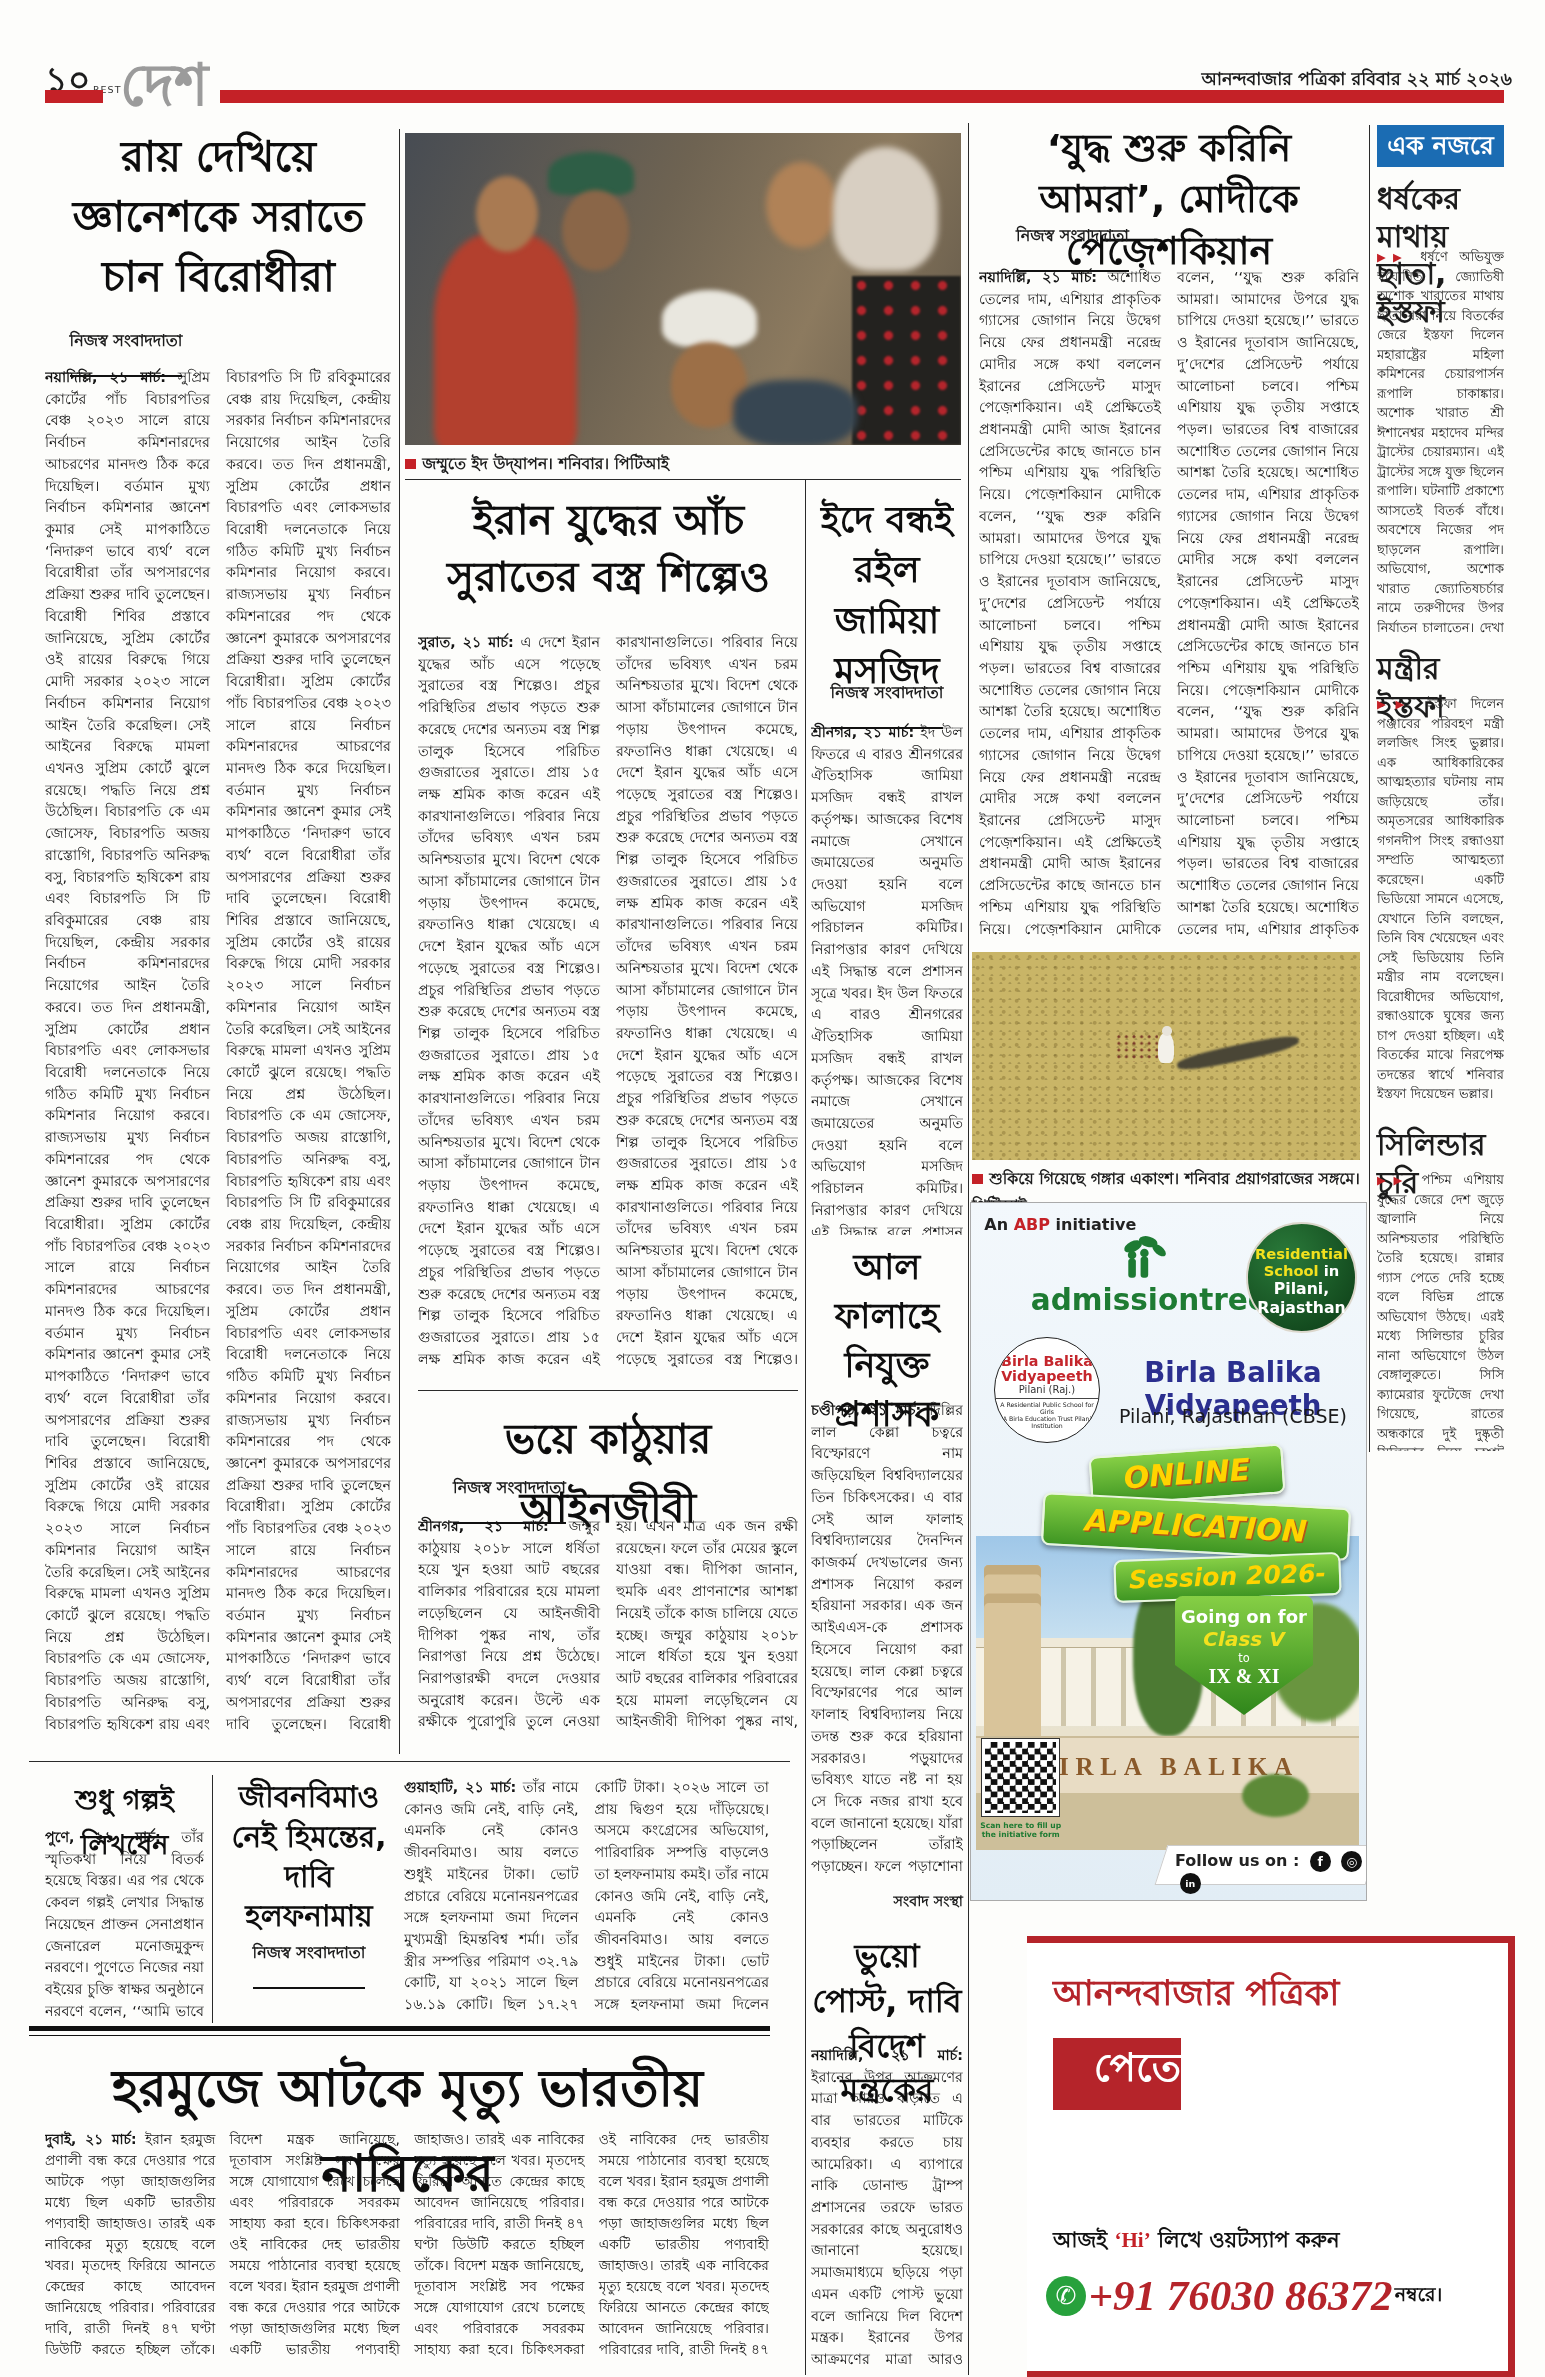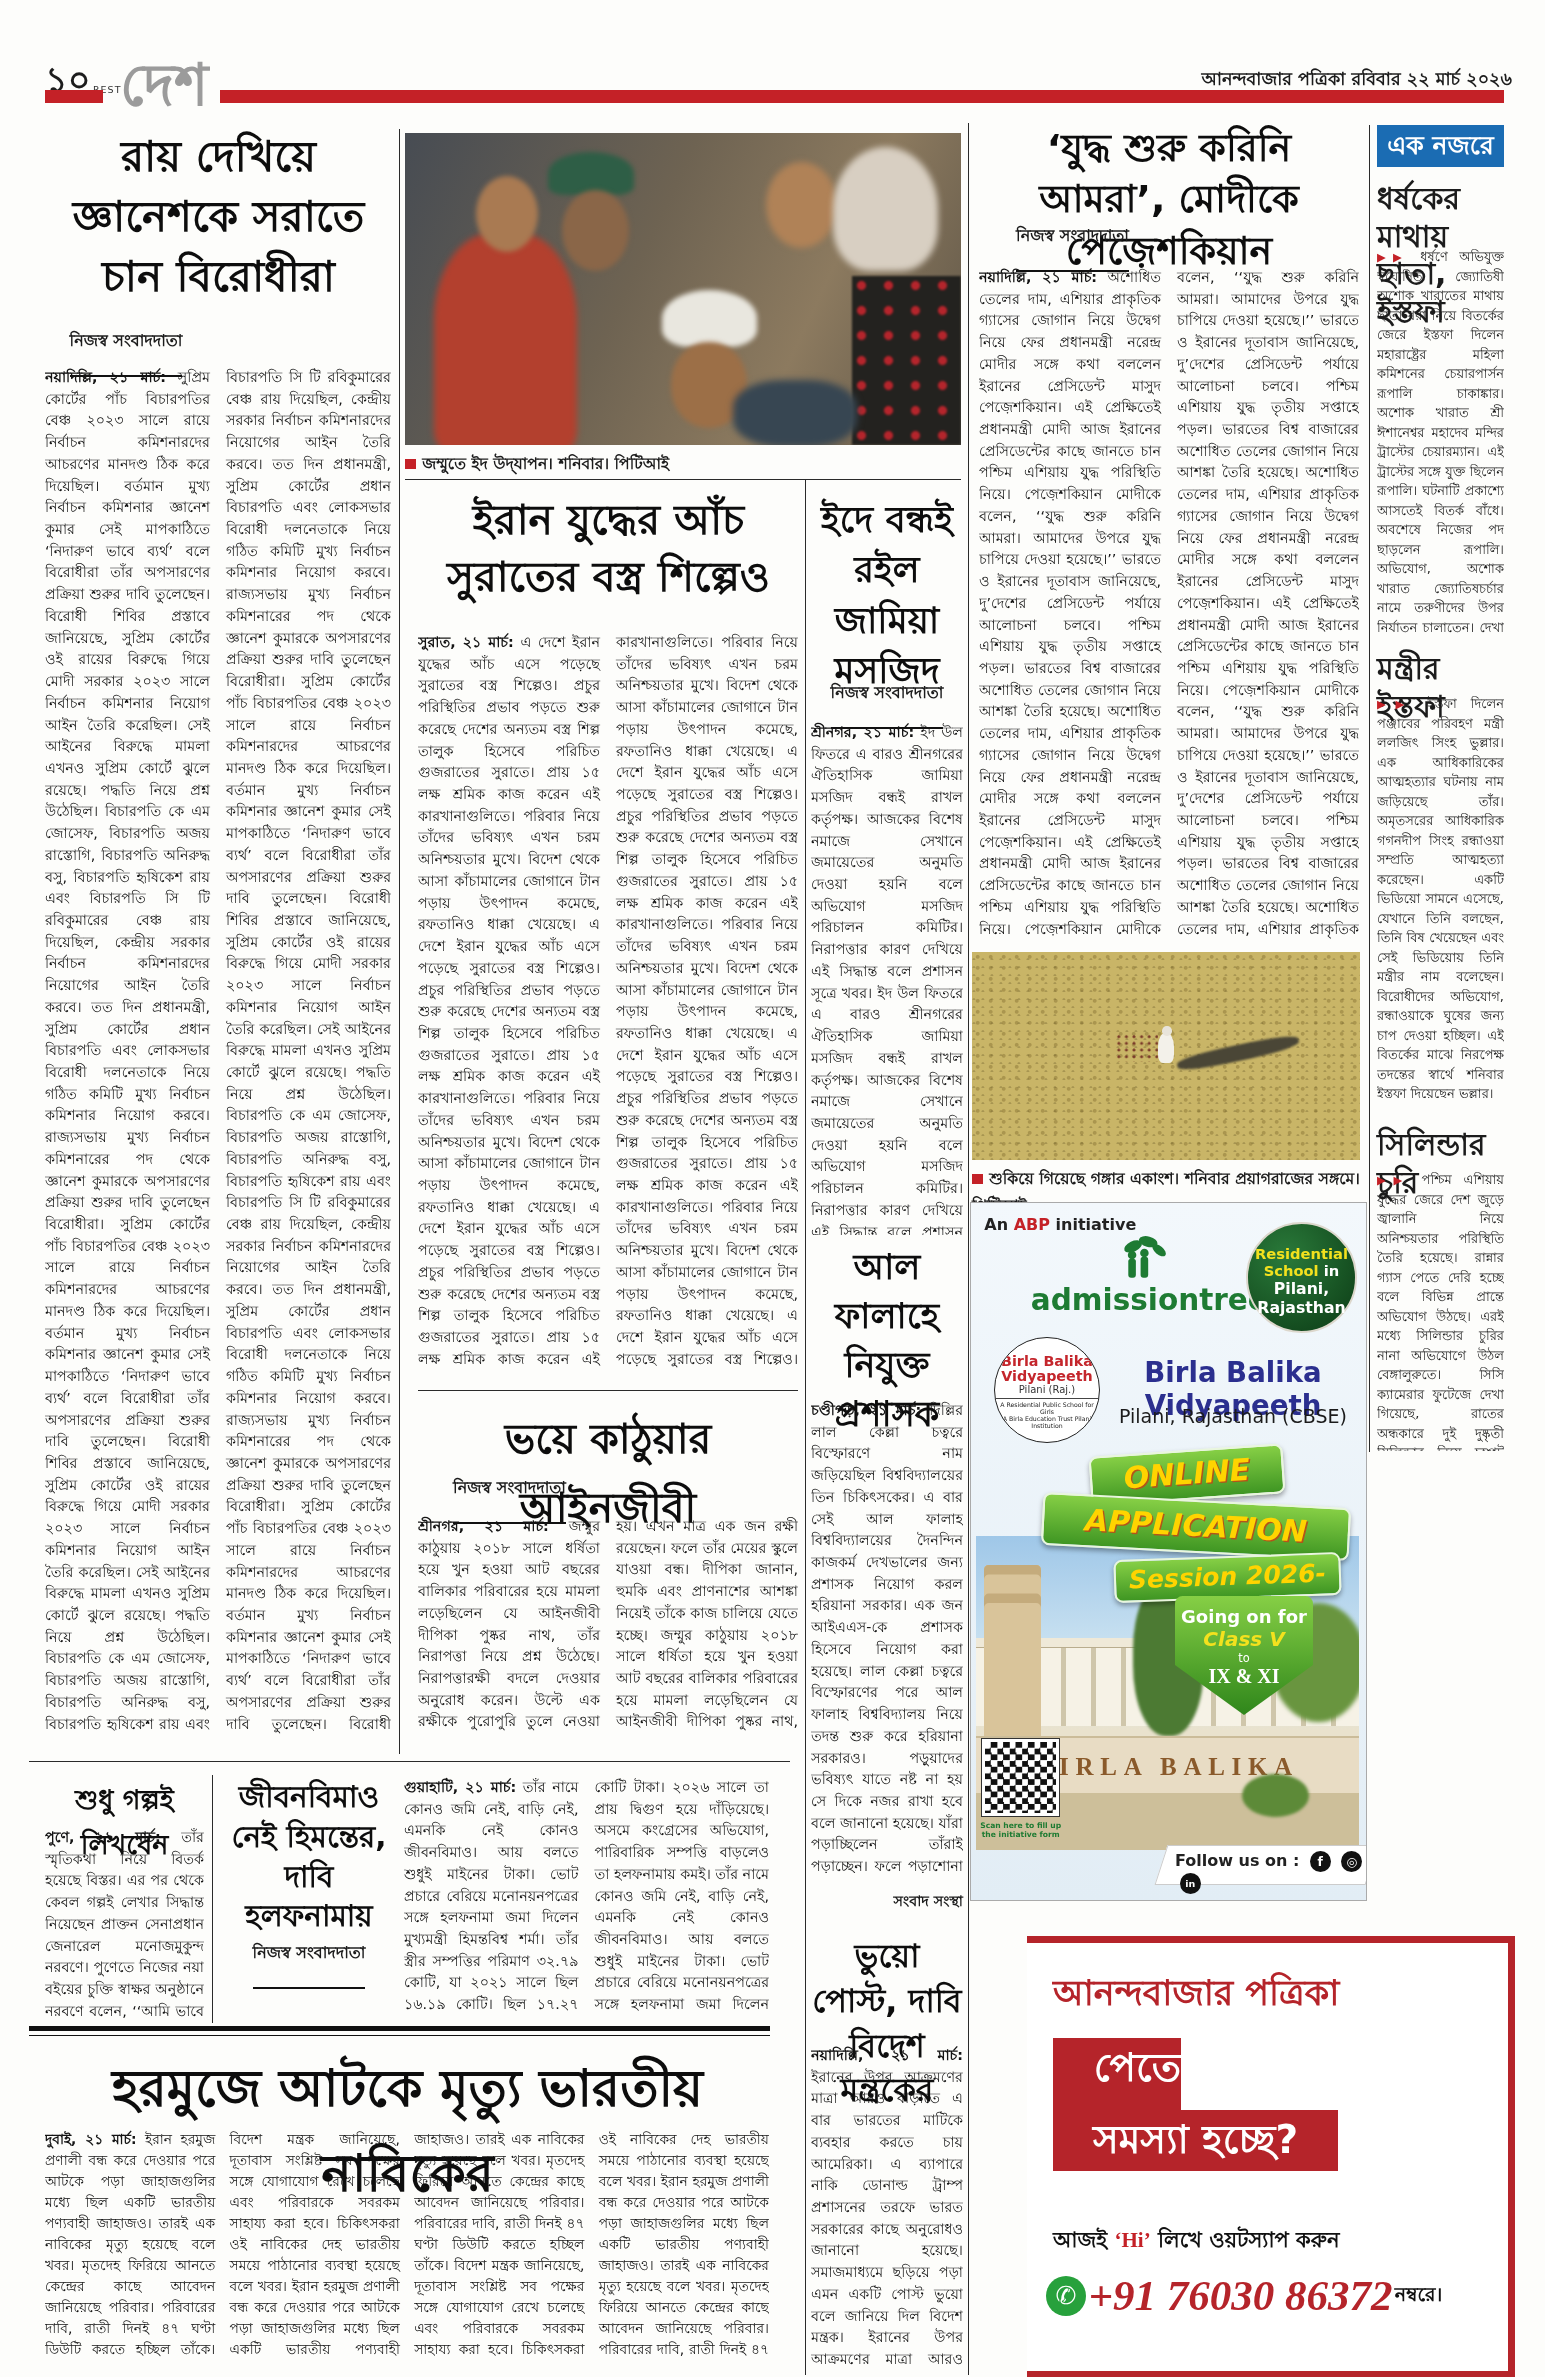--- a/index.html
+++ b/index.html
@@ -217,21 +217,20 @@
 </div>
 <div class="abs sb-title" style="left:1377px;top:1126px;width:127px;">সিলিন্ডার চুরি</div>
 <div class="abs sb-body" style="left:1377px;top:1170px;width:127px;height:281px;">
   <span style="color:#c42127;font-size:11.4px;">▶▶ </span>
   <span>পশ্চিম এশিয়ায় যুদ্ধের জেরে দেশ জুড়ে জ্বালানি নিয়ে অনিশ্চয়তার পরিস্থিতি তৈরি হয়েছে। রান্নার গ্যাস পেতে দেরি হচ্ছে বলে বিভিন্ন প্রান্তে অভিযোগ উঠছে। এরই মধ্যে সিলিন্ডার চুরির নানা অভিযোগে উঠল বেঙ্গালুরুতে। সিসি ক্যামেরার ফুটেজে দেখা গিয়েছে, রাতের অন্ধকারে দুই দুষ্কৃতী সিলিন্ডার নিয়ে চম্পট দেয়। হেলমেট থাকায় তাদের চেনা যায়নি। পুলিশ ঘটনার তদন্ত শুরু করেছে। এখনও কেউ ধরা পড়েনি।</span>
 </div>
 
 <div class="abs" style="left:1027px;top:1936px;width:481px;height:428px;background:#fff;border-top:7.6px solid #b5242a;border-right:7.6px solid #b5242a;border-bottom:7.6px solid #b5242a;">
   <div class="abs" style="left:26px;top:23px;font-size:35px;font-weight:bold;color:#b5242a;">আনন্দবাজার পত্রিকা</div>
   <div class="abs" style="left:26px;top:95px;width:128px;height:72px;background:#b5242a;color:#fff;font-size:39px;font-weight:bold;text-align:right;line-height:59px;">পেতে</div>
-  <div class="abs" style="left:26px;top:167px;width:285px;height:61px;background:#b5242a;color:#fff;font-size:39px;font-weight:bold;text-align:center;line-height:59px;">সমস্যা হচ্ছে?</div>
   <div class="abs" style="left:26px;top:281px;font-size:21px;font-weight:bold;color:#111;">
     <span>আজই </span><span class="red" style="font-family:'Liberation Serif',serif;">‘Hi’</span><span> লিখে ওয়টস্যাপ করুন</span>
   </div>
   <div class="abs" style="left:19px;top:328px;">
     <span style="display:inline-block;width:40px;height:40px;border-radius:50%;background:#27a13c;color:#fff;font-size:25px;text-align:center;line-height:40px;vertical-align:middle;">✆</span>
     <span style="font-size:43px;font-weight:bold;color:#b5242a;font-family:'Liberation Serif',serif;vertical-align:middle;font-style:italic;">+91 76030 86372</span>
     <span style="font-size:19px;font-weight:bold;color:#111;vertical-align:middle;">নম্বরে।</span>
   </div>
 </div>
 

